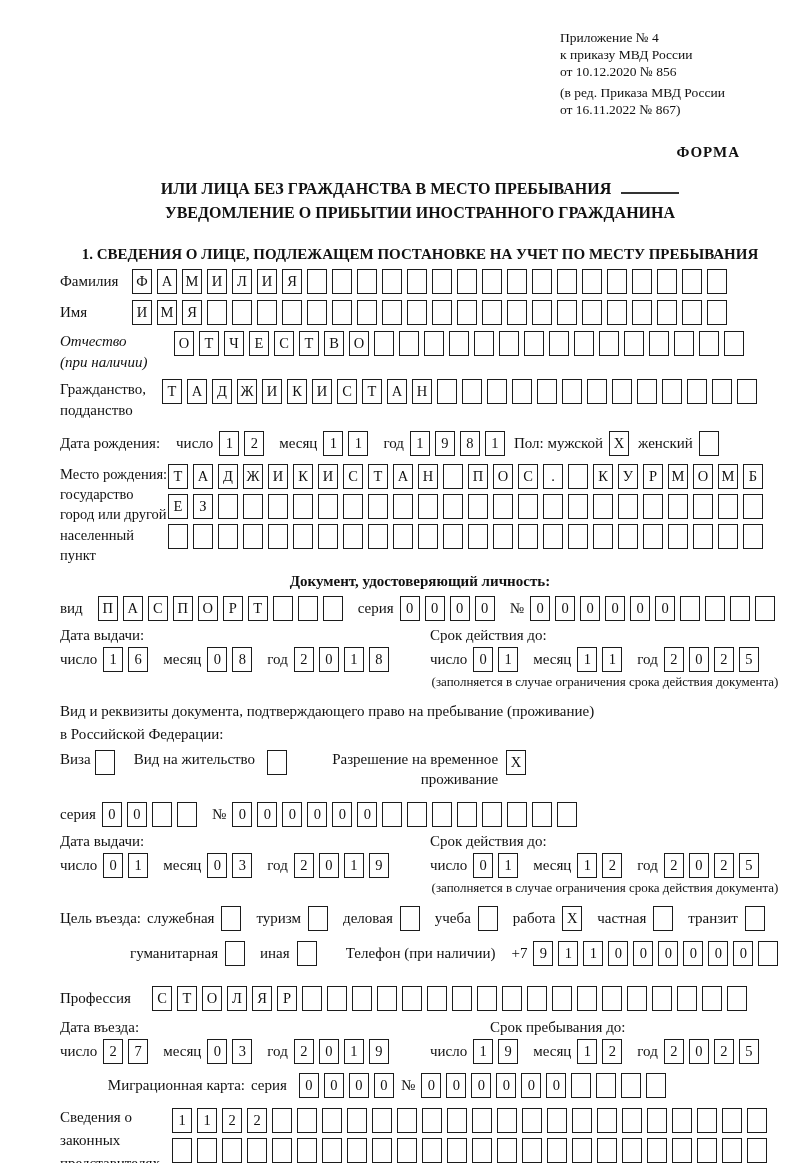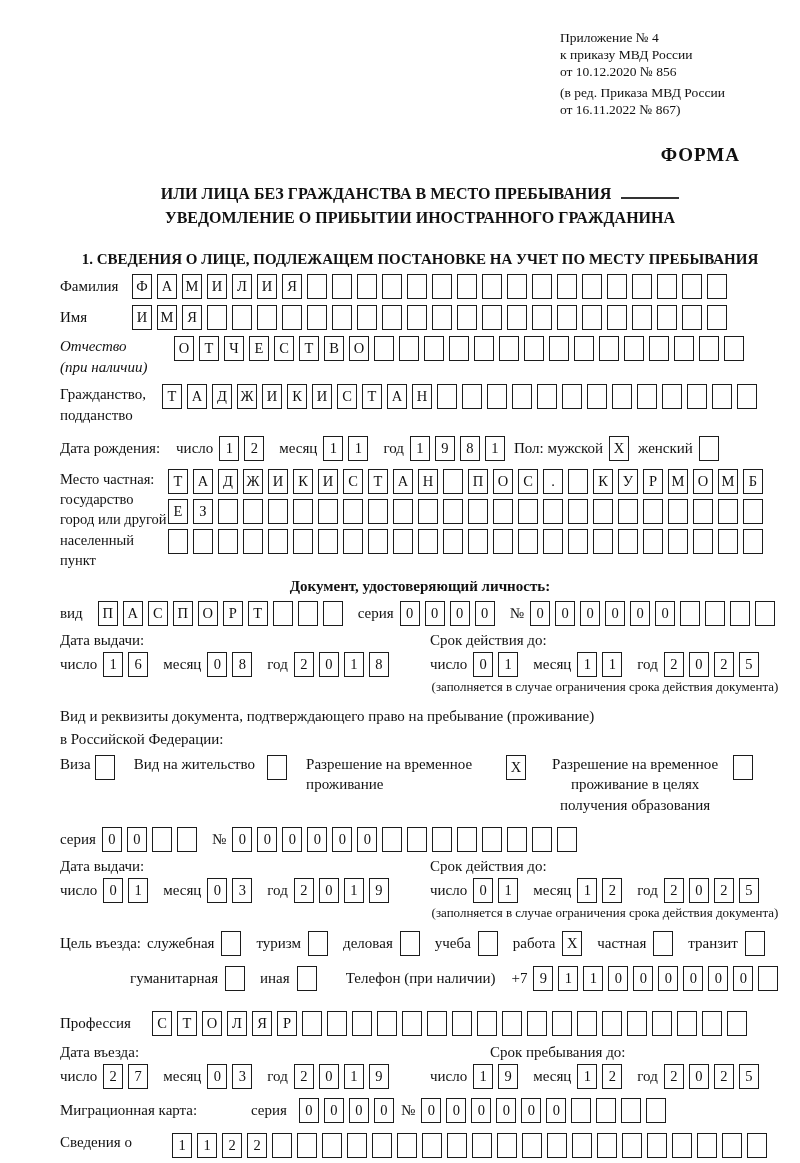--- a/index.html
+++ b/index.html
@@ -11,21 +11,21 @@
     font-family:"Liberation Serif","DejaVu Serif",serif;
     color:#111;
     font-size:15px;
     overflow:hidden;
     background:#fff;
   }
   
   .hdr{width:200px;margin-left:auto;margin-right:20px;line-height:1.25;font-size:13.5px;}
   .hdr div{white-space:nowrap;}
   .hdr .gap{height:4px;}
-  .forma{width:200px;margin:26px 40px 16px auto;text-align:right;font-weight:bold;font-size:19px;letter-spacing:1px;}
+  .forma{width:200px;margin:26px 40px 16px auto;text-align:right;font-weight:bold;font-size:15px;letter-spacing:1px;}
   
   .title{margin-top:14px;text-align:center;font-weight:bold;font-size:16px;line-height:1.45;}
   .title .uline{display:inline-block;width:58px;border-bottom:2px solid #333;height:14px;margin-left:10px;}
   .sect{margin-top:22px;font-weight:bold;font-size:15px;text-align:center;white-space:nowrap;}
   
   .frow{display:flex;align-items:center;margin-top:6px;}
   .frow .lbl{flex:0 0 auto;}
   .cells{display:inline-flex;flex-wrap:nowrap;}
   .cell{
     display:inline-flex;align-items:center;justify-content:center;
@@ -46,21 +46,21 @@
   .dcol .dhead{font-size:15px;}
   .dcol1{flex:0 0 370px;}
   .dcol2{flex:1 1 auto;}
   .dline{display:flex;align-items:center;margin-top:3px;}
   .dnote{font-size:13px;text-align:center;margin-top:2px;white-space:nowrap;}
   .plain{margin-top:10px;line-height:1.5;}
   
   .permits{display:flex;align-items:flex-start;margin-top:4px;}
   .permit{display:flex;align-items:flex-start;margin-right:14px;}
   .permit .plabel{line-height:1.35;}
-  .permit .c2{max-width:192px;text-align:left;}
+  .permit .c2{max-width:192px;text-align:right;}
   .permit .c3{max-width:180px;text-align:center;}
   .permit .cells{margin-left:8px;margin-top:1px;}
   .goal{display:flex;align-items:center;margin-top:10px;flex-wrap:nowrap;}
   .goal .opt{display:flex;align-items:center;margin-right:10px;white-space:nowrap;}
   .goal .opt .cells{margin-left:7px;}
   .indent{margin-left:70px;}
   .legend-wrap{display:flex;align-items:flex-start;margin-top:8px;}
   .legend-lbl{flex:0 0 112px;line-height:1.55;}
 </style>
 </head>
@@ -233,21 +233,21 @@
         <span class="cell">X</span>
       </span>
     <span class="inl" style="margin-left:4px;">женский</span>
     <span class="cells">
         <span class="cell"></span>
       </span>
   </div>
 
   <div class="toprow" style="margin-top:8px;">
     <span class="lblcol" style="flex:0 0 108px;font-size:14.5px;">
-      <div>Место частная:</div>
+      <div>Место рождения:</div>
       <div>государство</div>
       <div>город или другой</div>
       <div>населенный пункт</div>
     </span>
     <span class="stack">
       <span class="cells">
           <span class="cell">Т</span>
           <span class="cell">А</span>
           <span class="cell">Д</span>
           <span class="cell">Ж</span>
@@ -429,26 +429,20 @@
       <span class="cells" style="margin-left:12px;">
           <span class="cell"></span>
         </span>
     </span>
     <span class="permit">
       <span class="plabel c2">Разрешение на временное проживание</span>
       <span class="cells">
           <span class="cell">X</span>
         </span>
     </span>
-    <span class="permit" style="margin-right:0;">
-      <span class="plabel c3">Разрешение на временное проживание в целях получения образования</span>
-      <span class="cells">
-          <span class="cell"></span>
-        </span>
-    </span>
   </div>
 
   <div class="frow" style="margin-top:12px;">
     <span class="inl0">серия</span>
     <span class="cells">
         <span class="cell">0</span>
         <span class="cell">0</span>
         <span class="cell"></span>
         <span class="cell"></span>
       </span>
@@ -664,21 +658,21 @@
             <span class="cell">2</span>
             <span class="cell">0</span>
             <span class="cell">2</span>
             <span class="cell">5</span>
           </span>
       </div>
     </div>
   </div>
 
   <div class="frow" style="margin-top:9px;">
-    <span class="inl0" style="width:185px;">Миграционная карта:</span>
+    <span class="inl0" style="width:185px;text-align:right;">Миграционная карта:</span>
     <span class="inl0">серия</span>
     <span class="cells" style="margin-left:6px;">
         <span class="cell">0</span>
         <span class="cell">0</span>
         <span class="cell">0</span>
         <span class="cell">0</span>
       </span>
     <span class="inl" style="margin-left:2px;">№</span>
     <span class="cells">
         <span class="cell">0</span>

